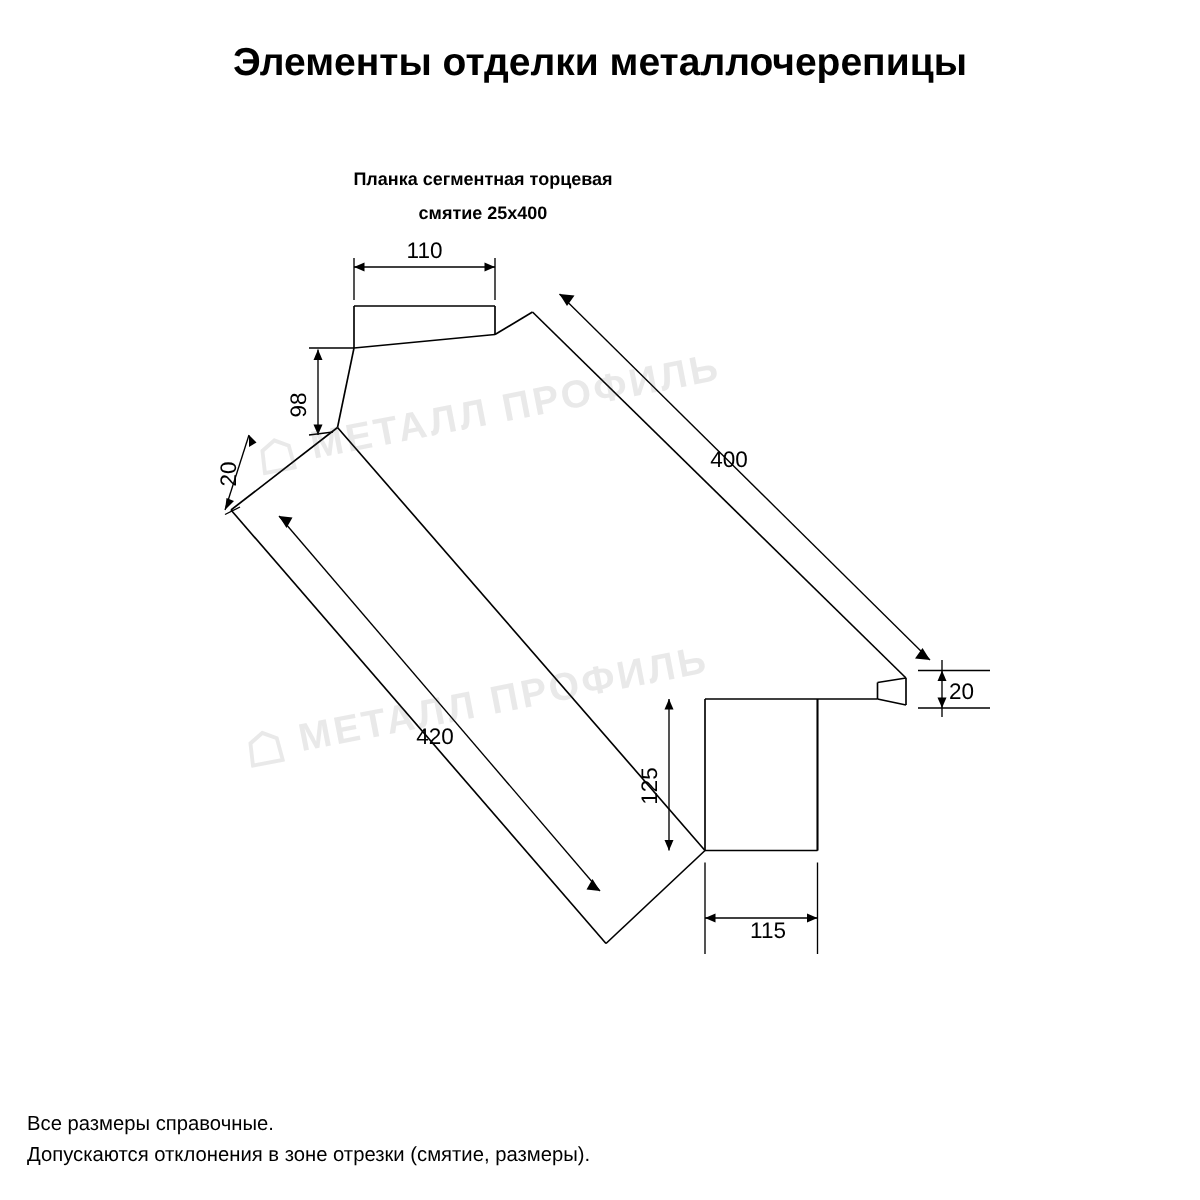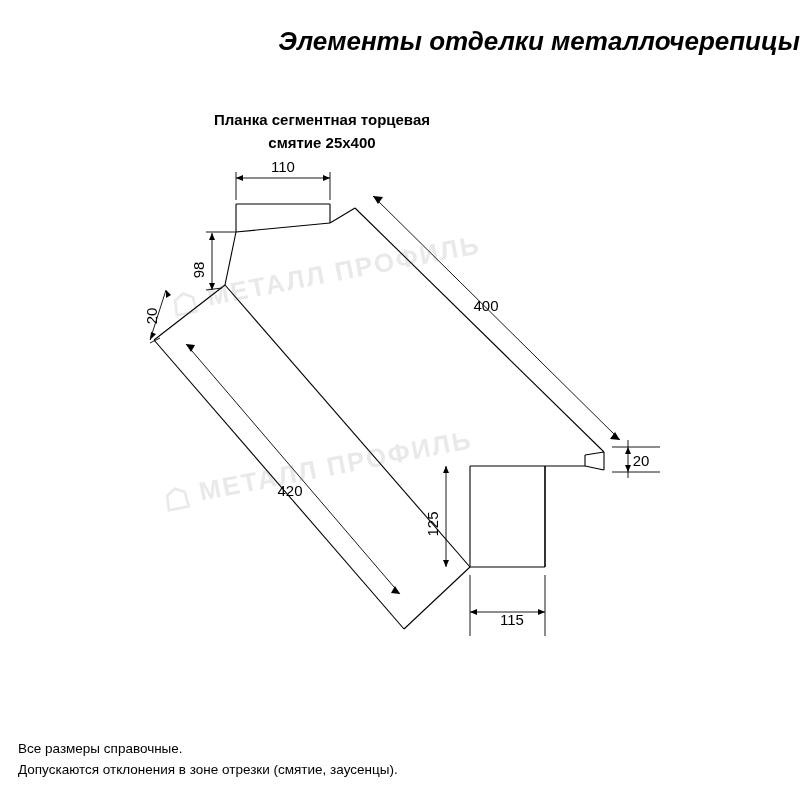--- a/index.html
+++ b/index.html
@@ -19,33 +19,32 @@
     position: absolute;
     left: 0; top: 0;
     width: 800px;
     height: 800px;
   }
   .title {
     position: absolute;
     left: 0;
     top: 26px;
     width: 800px;
-    text-align: right;
+    text-align: center;
     font-size: 26px;
     font-weight: bold;
     letter-spacing: 0px;
-    font-style: italic;
   }
   .subtitle {
     position: absolute;
     left: 0;
     top: 108px;
     width: 644px;
     text-align: center;
-    font-size: 15px;
+    font-size: 12px;
     font-weight: bold;
     line-height: 23px;
   }
   .drawing {
     position: absolute;
     left: 0;
     top: 0;
     width: 800px;
     height: 800px;
   }
@@ -182,16 +181,16 @@
 
   <div class="wm" id="wm1">
     <span class="glyph">☖</span><span>МЕТАЛЛ ПРОФИЛЬ</span>
   </div>
   <div class="wm" id="wm2">
     <span class="glyph">☖</span><span>МЕТАЛЛ ПРОФИЛЬ</span>
   </div>
 
   <div class="footnotes">
     <div>Все размеры справочные.</div>
-    <div>Допускаются отклонения в зоне отрезки (смятие, заусенцы).</div>
+    <div>Допускаются отклонения в зоне отрезки (смятие, размеры).</div>
   </div>
 
 </div>
 
 </body></html>

